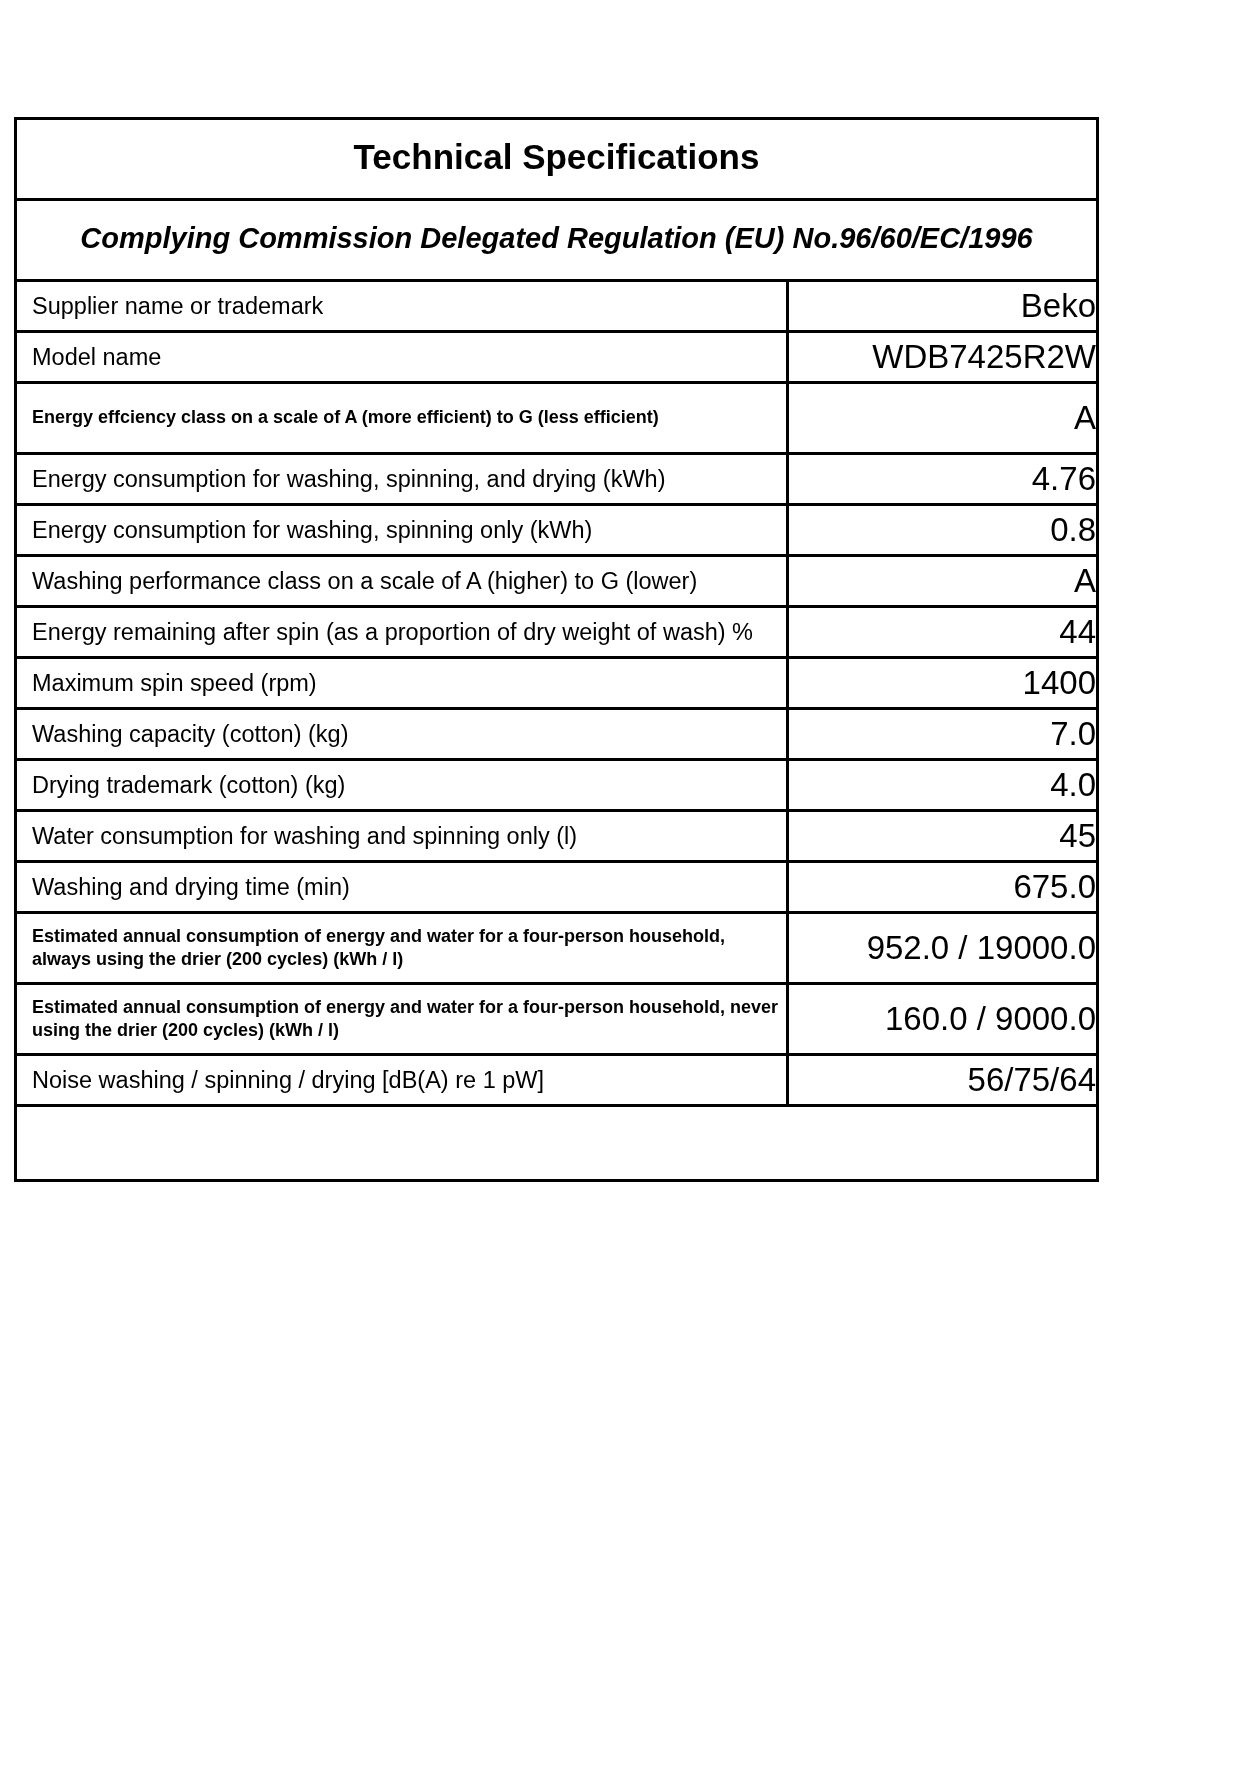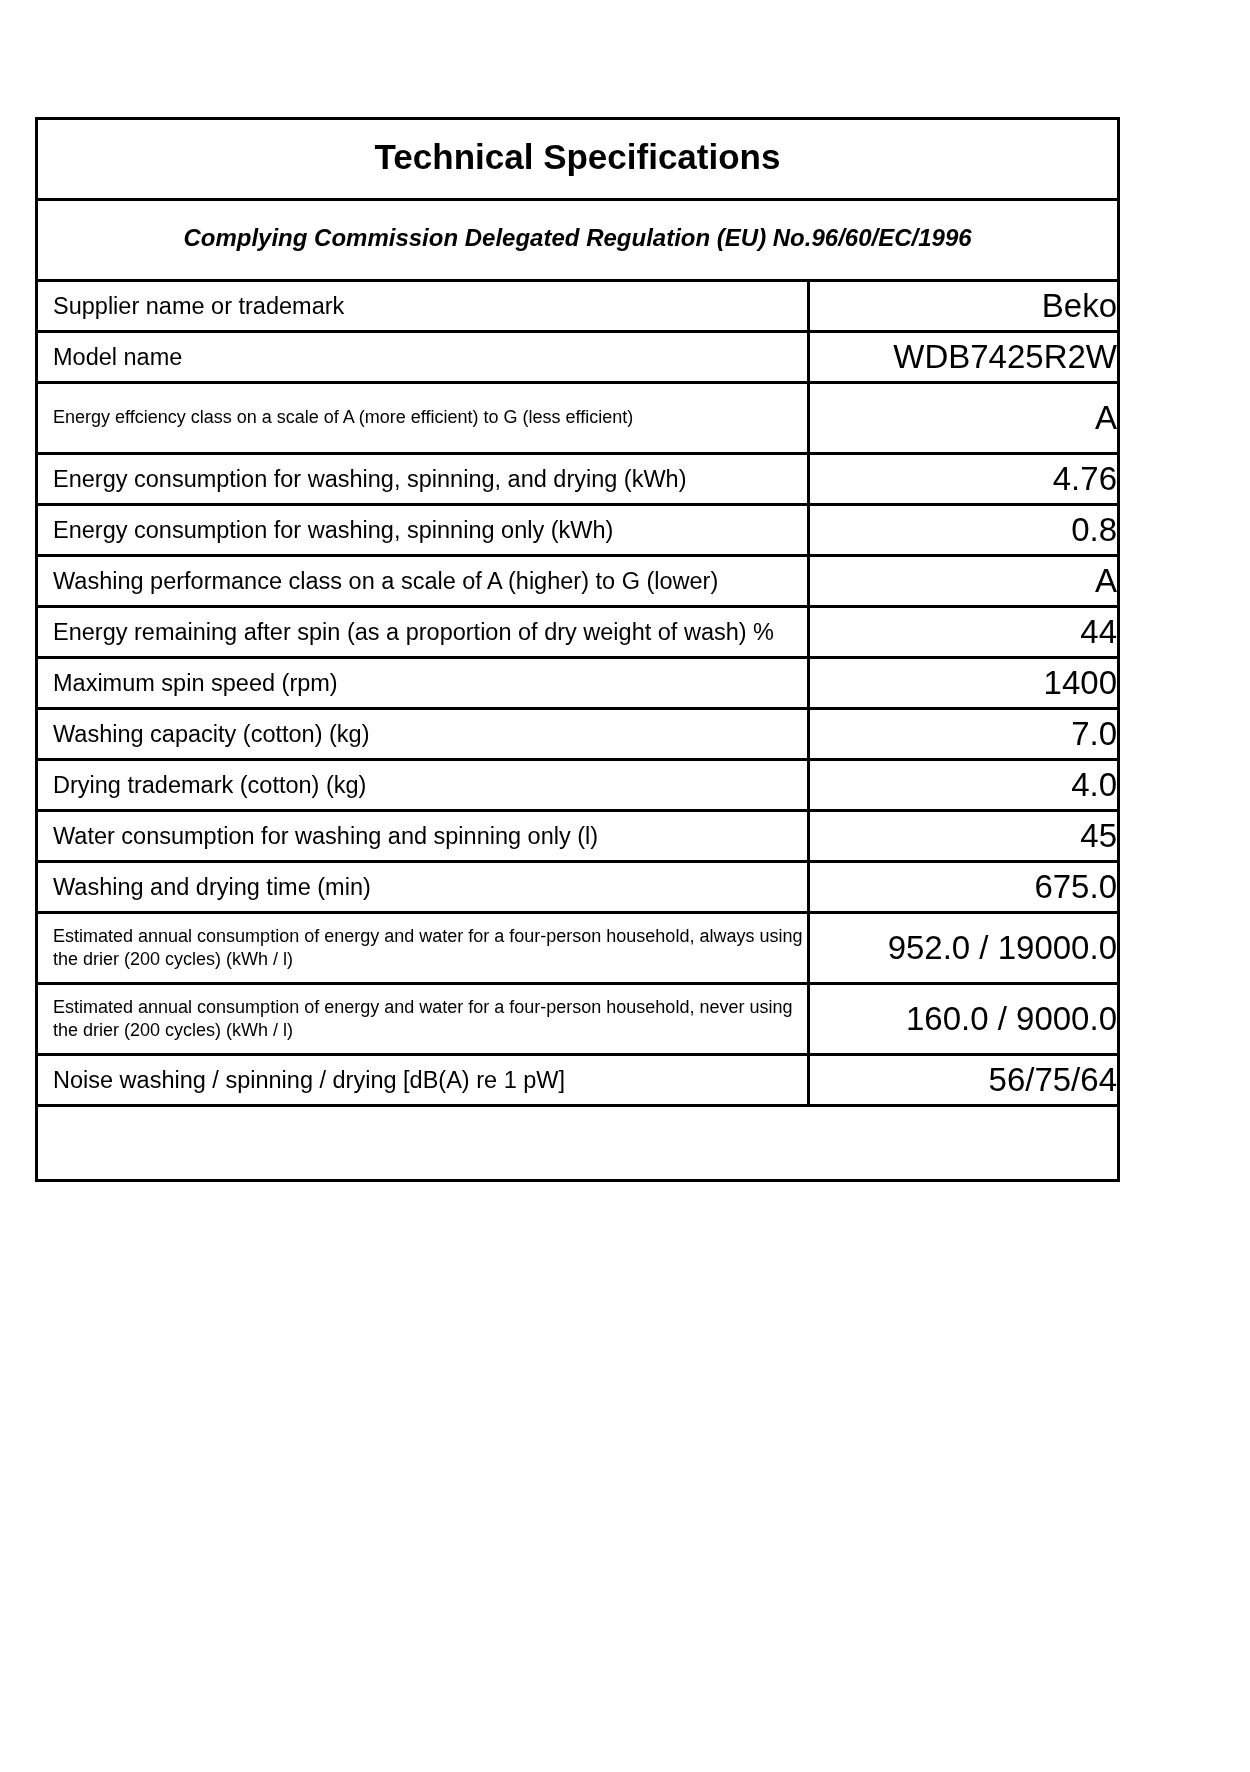--- a/index.html
+++ b/index.html
@@ -21,21 +21,20 @@
     left: 14px;
     top: 117px;
     width: 1082px;
     box-sizing: border-box;
   }
 
   table.spec-table {
     width: 100%;
     border-collapse: collapse;
     table-layout: fixed;
-    margin-left: 21px;
   }
 
   table.spec-table td {
     border: 3px solid #000000;
     padding: 0;
     vertical-align: middle;
     background: #ffffff;
   }
 
   
@@ -45,37 +44,38 @@
     font-size: 35px;
     font-weight: bold;
     letter-spacing: 0px;
     padding: 4px 0 8px 0 !important;
   }
 
   
   .subtitle-cell {
     height: 66px;
     text-align: center;
-    font-size: 24px;
+    font-size: 29px;
     font-weight: bold;
     font-style: italic;
     padding: 4px 0 8px 0 !important;
   }
 
   
   .label-cell {
     width: 772px;
     padding: 0 0 0 15px !important;
     font-size: 23.5px;
     line-height: 1.22;
     text-align: left;
   }
   .label-cell.small {
     font-size: 18px;
     line-height: 1.30;
+    font-weight: bold;
   }
 
   
   .value-cell {
     padding: 0 !important;
     text-align: right;
     font-size: 33px;
     line-height: 1.2;
   }
 

